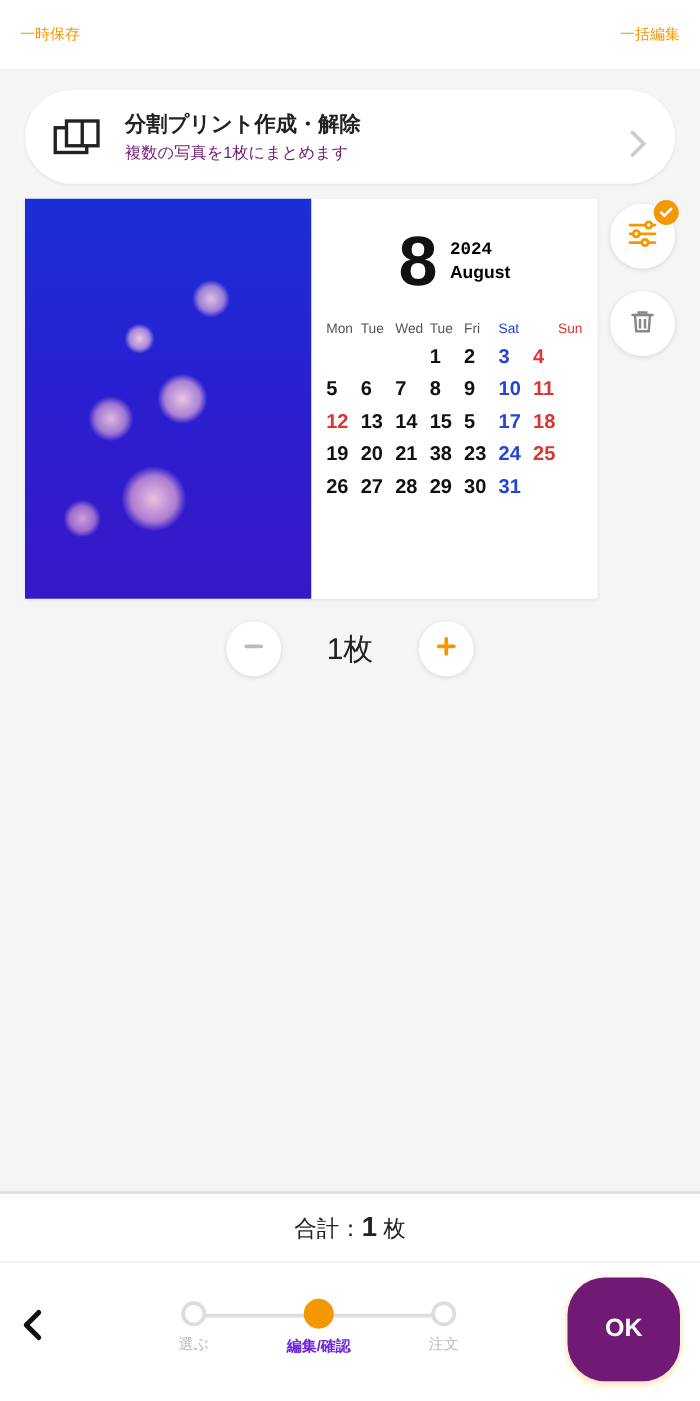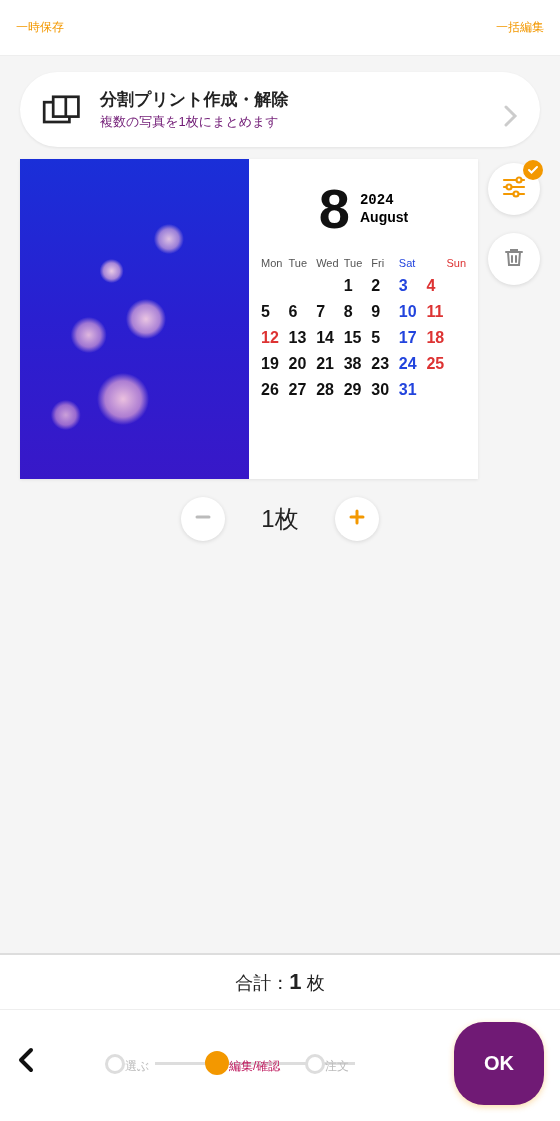--- a/index.html
+++ b/index.html
@@ -59,25 +59,25 @@
 .qty-val { font-size: 24px; color: #222; font-weight: 400; }
 
 
 .footer { position: absolute; bottom: 0; left: 0; right: 0; background: #fff; border-top: 2px solid #ddd; }
 .total-row { text-align: center; padding: 14px 4px; font-size: 18px; color: #222; border-bottom: 1px solid #eee; }
 .total-row strong { font-size: 22px; font-weight: 700; }
 .nav-row { display: flex; align-items: center; padding: 12px 16px 16px; position: relative; }
 .back-btn { font-size: 32px; font-weight: 900; color: #111; width: 40px; }
 .steps { flex: 1; display: flex; align-items: flex-start; justify-content: center; position: relative; }
 .step-track { position: absolute; top: 10px; left: 50%; transform: translateX(-50%); width: 200px; height: 3px; background: #ddd; z-index: 0; }
-.step { position: relative; z-index: 1; display: flex; flex-direction: row; align-items: center; width: 100px; }
+.step { position: relative; z-index: 1; display: flex; flex-direction: column; align-items: center; width: 100px; }
 .step-dot { width: 20px; height: 20px; border-radius: 50%; background: #fff; border: 3px solid #ddd; }
 .step.active .step-dot { width: 24px; height: 24px; background: #f39800; border-color: #f39800; margin-top: -2px; }
 .step-label { font-size: 12px; color: #bbb; margin-top: 6px; }
-.step.active .step-label { color: #be185d; font-weight: 400; }
+.step.active .step-label { color: #6d28d9; font-weight: 700; }
 .ok-btn { background: #701a75; color: #fff; font-size: 20px; font-weight: 700; border-radius: 30px; padding: 30px 30px; box-shadow: 0 2px 6px rgba(245,166,35,0.4); }
 </style>
 </head>
 <body>
 
 <div class="header">
   <div class="header-left">一時保存</div>
   <div class="header-right">一括編集</div>
 </div>
 

